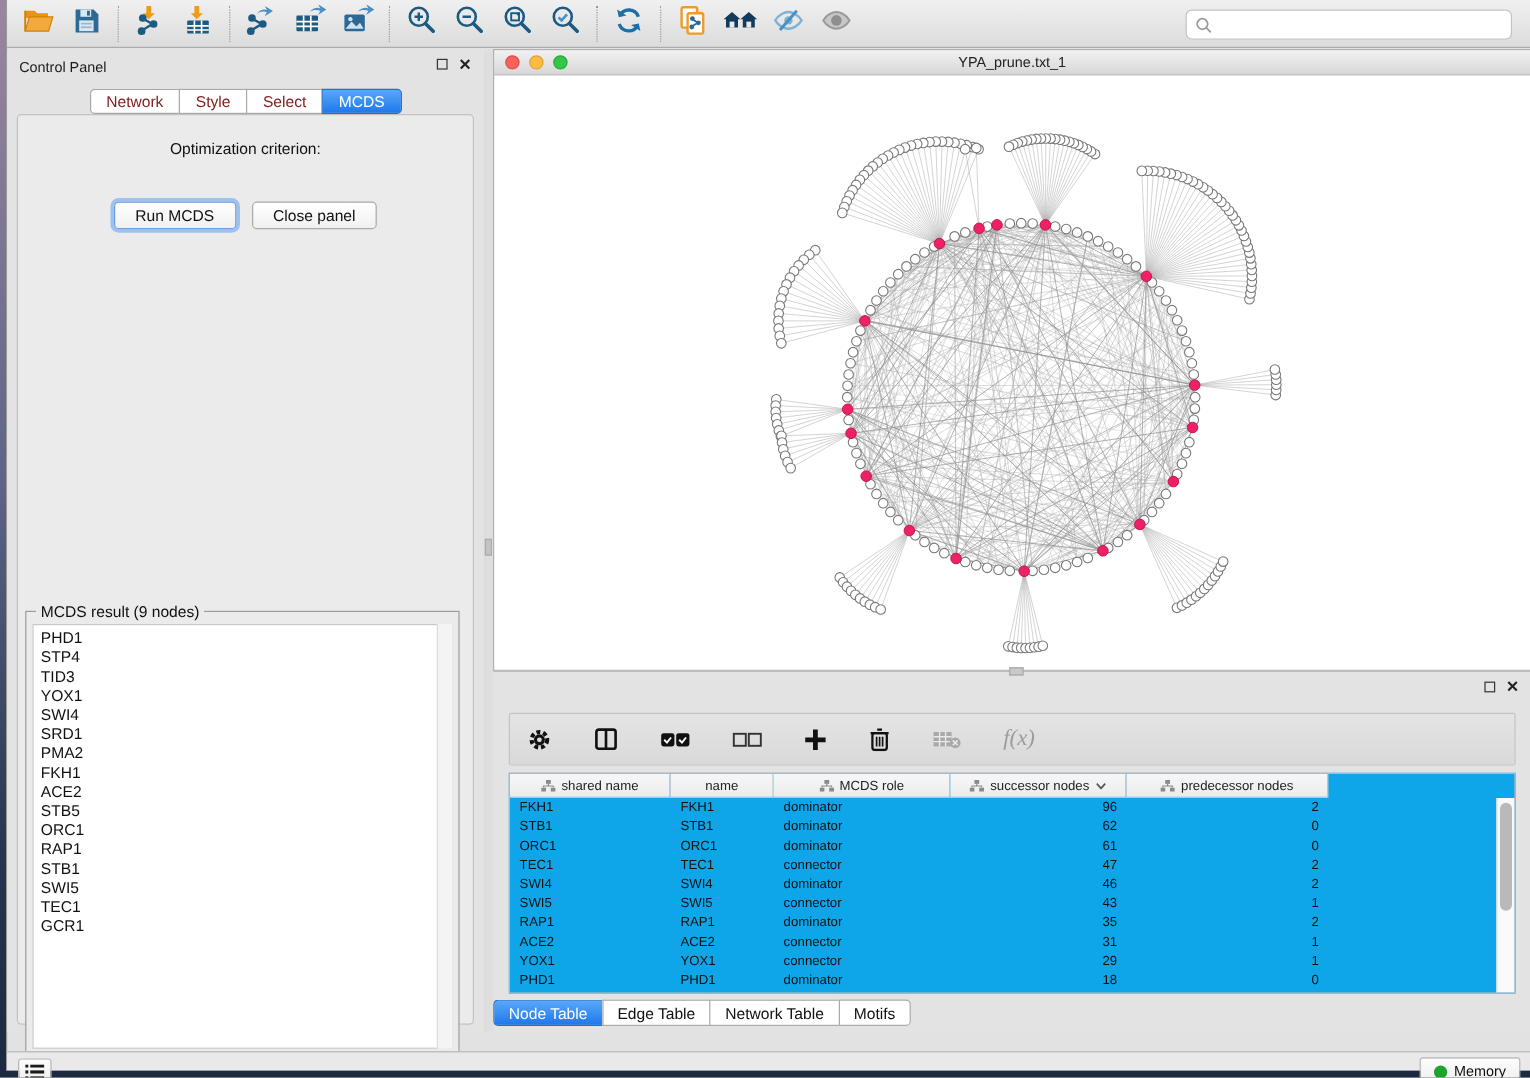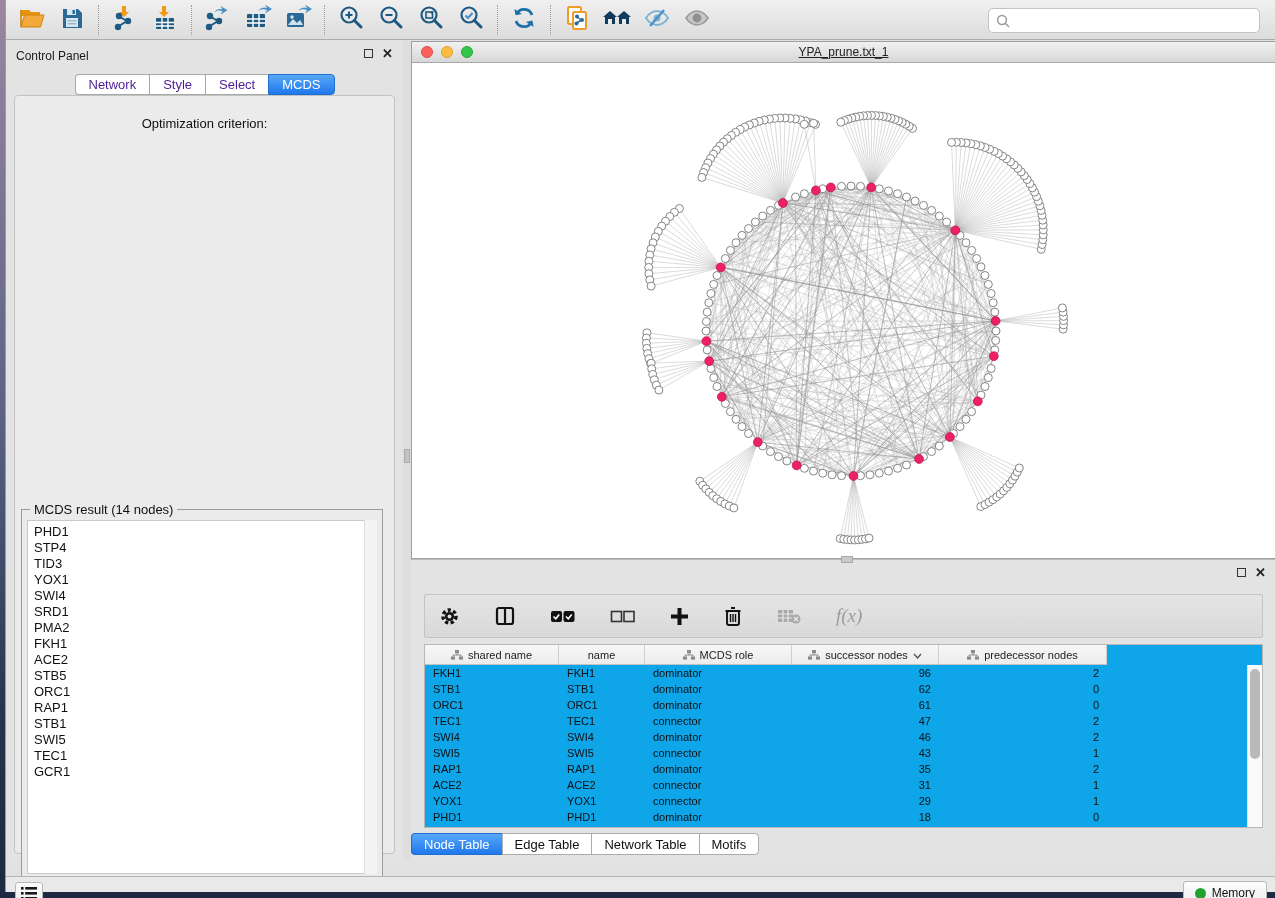--- a/index.html
+++ b/index.html
@@ -23,21 +23,21 @@
 
   
   .control-panel { position:absolute; left:0; top:41px; width:397px; height:819px; background:#e3e3e3; }
   .panel-titlebar { position:absolute; left:10px; top:8px; right:3px; height:18px; font-size:12px; color:#1a1a1a; }
   .panel-winbtns { position:absolute; right:10px; top:8px; display:flex; gap:9px; align-items:center; }
   .float-box { width:9px; height:9px; border:1.5px solid #333; display:inline-block; }
   .close-x { font-size:13px; font-weight:bold; color:#222; line-height:9px; }
 
   .cp-tabs { position:absolute; left:50%; transform:translateX(-50%); top:33px; display:flex; }
   .cp-tab { height:21px; padding:0 13px; font-size:13px; display:flex; align-items:center;
-    background:#fff; border:1px solid #a8a8a8; border-right:none; color:#4c1d95; }
+    background:#fff; border:1px solid #a8a8a8; border-right:none; color:#7f1d1d; }
   .cp-tab:first-child { border-radius:4px 0 0 4px; }
   .cp-tab:last-child { border-right:1px solid #a8a8a8; border-radius:0 4px 4px 0; }
   .cp-tab.active { background:linear-gradient(#58a8f8,#1f78ec); color:#fff; border-color:#1f6fd0; }
 
   .cp-body { position:absolute; left:8px; right:8px; top:54px; bottom:6px;
     background:#ebebeb; border:1px solid #c2c2c2; border-radius:4px; }
   .opt-label { position:absolute; top:20px; width:100%; text-align:center; font-size:13px; color:#111; }
   .criterion-select { position:absolute; left:36px; right:40px; top:38px; height:23px; background:#fff;
     border:1px solid #b5b5b5; border-radius:4px; font-size:13px; display:flex; align-items:center; padding-left:8px; }
   .sel-stepper { position:absolute; right:-1px; top:-1px; bottom:-1px; width:20px; border-radius:0 4px 4px 0;
@@ -66,21 +66,21 @@
   .network-window { position:absolute; left:405px; top:41px; width:865px; height:518px;
     border:1px solid #9f9f9f; background:#fff; }
   .net-titlebar { position:absolute; left:0; top:0; right:0; height:21px;
     background:linear-gradient(#f1f1f1,#d7d7d7); border-bottom:1px solid #a8a8a8;
     display:flex; align-items:center; }
   .traffic { display:flex; gap:8px; margin-left:9px; }
   .light { width:12px; height:12px; border-radius:50%; }
   .light.red { background:#fc605c; border:1px solid #d94f4b; }
   .light.yellow { background:#fdbc40; border:1px solid #dfa133; }
   .light.green { background:#34c648; border:1px solid #27a838; }
-  .net-title { position:absolute; left:0; right:0; text-align:center; font-size:12px; color:#222;text-decoration:underline; }
+  .net-title { position:absolute; left:0; right:0; text-align:center; font-size:12px; color:#222; }
   .net-canvas { position:absolute; left:0; top:21px; right:0; bottom:0; background:#fff; overflow:hidden; }
 
   
   .table-panel { position:absolute; left:405px; top:559px; width:865px; height:301px; background:#e3e3e3;
     border-top:1px solid #bdbdbd; }
   .tp-toolbar { position:absolute; left:13px; right:13px; top:34px; height:44px;
     background:linear-gradient(#e4e4e4,#d9d9d9); border:1px solid #c4c4c4; border-radius:2px;
     display:flex; align-items:center; gap:35px; padding:0 14px; }
   .tp-icon { display:flex; align-items:center; justify-content:center; }
   .fx-label { font-family:"Liberation Serif", serif; font-style:italic; font-size:19px; color:#9c9c9c; }
@@ -314,23 +314,27 @@
 
     <div class="cp-tabs">
         <div class="cp-tab">Network</div>
         <div class="cp-tab">Style</div>
         <div class="cp-tab">Select</div>
         <div class="cp-tab active">MCDS</div>
       </div>
 
     <div class="cp-body">
       <div class="opt-label">Optimization criterion:</div>
+      <div class="cp-buttons">
+        <div class="btn focused">Run MCDS</div>
+        <div class="btn">Close panel</div>
+      </div>
 
       <div class="mcds-fieldset">
-        <div class="mcds-legend">MCDS result (14 nodes)</div>
+        <div class="mcds-legend">MCDS result (9 nodes)</div>
         <div class="mcds-list">
             <div class="mcds-item">PHD1</div>
             <div class="mcds-item">STP4</div>
             <div class="mcds-item">TID3</div>
             <div class="mcds-item">YOX1</div>
             <div class="mcds-item">SWI4</div>
             <div class="mcds-item">SRD1</div>
             <div class="mcds-item">PMA2</div>
             <div class="mcds-item">FKH1</div>
             <div class="mcds-item">ACE2</div>

